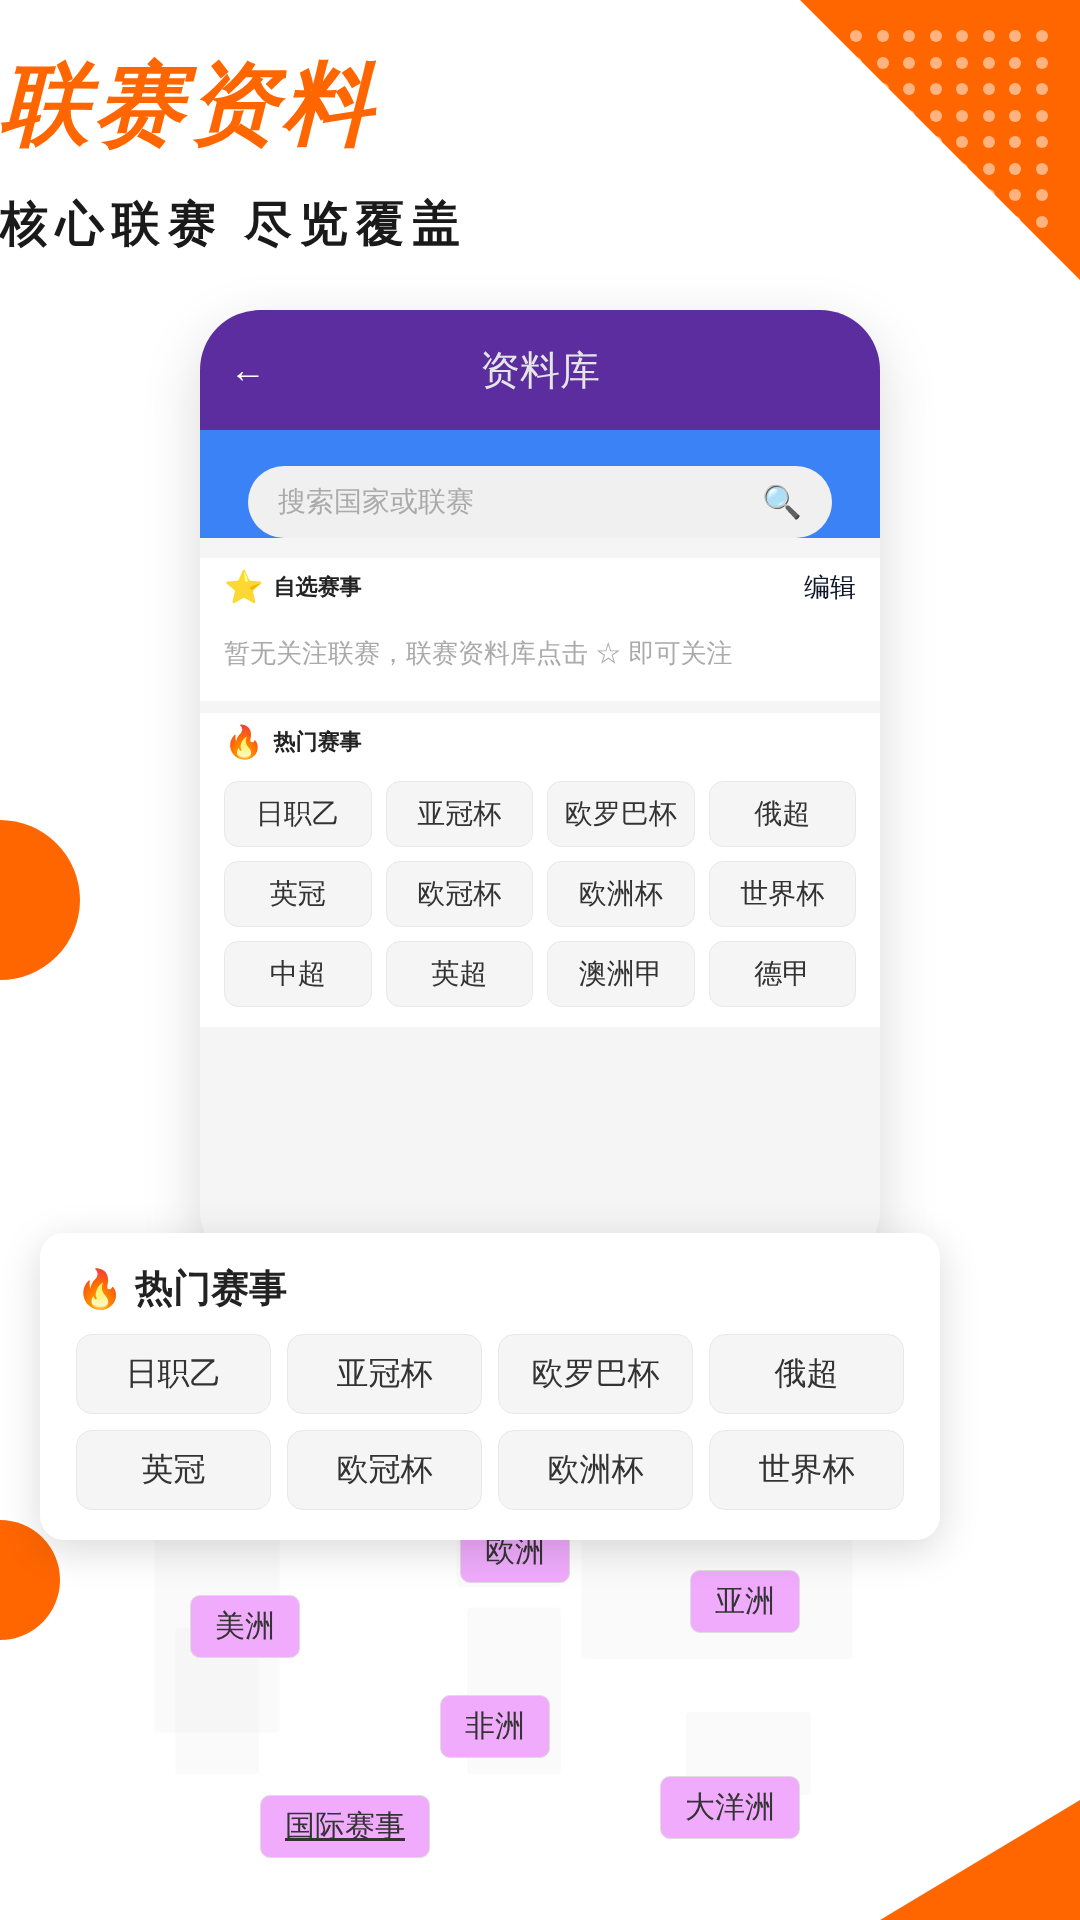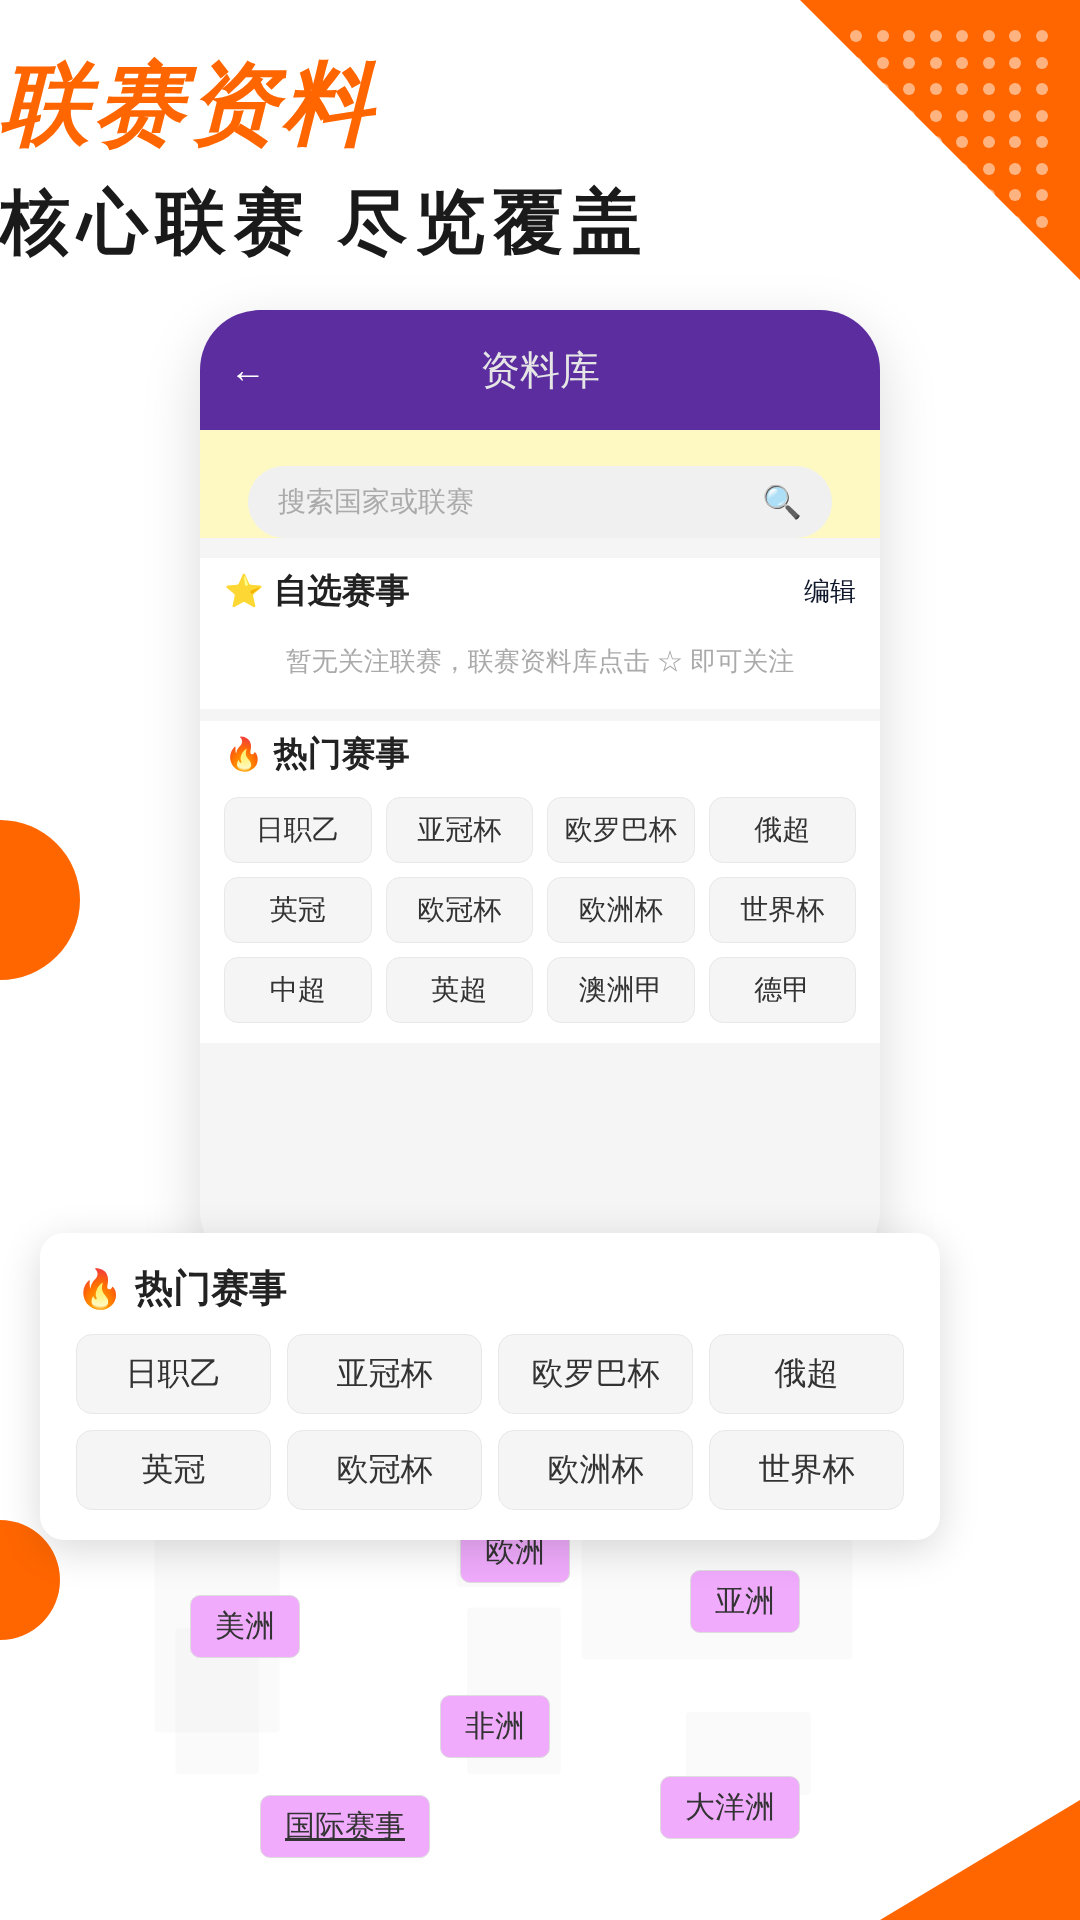--- a/index.html
+++ b/index.html
@@ -70,24 +70,24 @@
 
     .main-title {
       font-size: 90px;
       font-weight: 900;
       color: #FF6600;
       font-style: italic;
       letter-spacing: 4px;
     }
 
     .sub-title {
-      font-size: 70px;
+      font-size: 48px;
       font-weight: 900;
       color: #1a1a1a;
-      margin-top: 10px;
+      margin-top: 26px;
       letter-spacing: 8px;
     }
 
     
     .phone-mockup {
       position: absolute;
       top: 310px;
       left: 50%;
       transform: translateX(-50%);
       width: 680px;
@@ -170,34 +170,33 @@
       color: #FF6600;
       font-size: 32px;
     }
 
     .section-icon-fire {
       color: #FF4400;
       font-size: 32px;
     }
 
     .section-title {
-      font-size: 34px;
+      font-size: 22px;
       font-weight: 700;
       color: #222;
     }
 
     .section-edit {
       color: #0f172a;
       font-size: 26px;
     }
 
     .section-empty {
       color: #aaa;
       font-size: 26px;
-      text-align: center;
       padding: 20px 0;
     }
 
     
     .tag-grid {
       display: grid;
       grid-template-columns: repeat(4, 1fr);
       gap: 14px;
       padding: 10px 0;
     }
@@ -393,21 +392,21 @@
   <div class="sub-title">核心联赛 尽览覆盖</div>
 </div>
 
 <div class="phone-mockup">
 
   <div class="app-header">
     <div class="back-arrow">←</div>
     <div class="title">资料库</div>
   </div>
 
-  <div style="background:#fef9c3; padding: 16px 24px 0;">
+  <div style="background:#3b82f6; padding: 16px 24px 0;">
     <div class="search-bar">
       <span class="search-placeholder">搜索国家或联赛</span>
       <span class="search-icon">🔍</span>
     </div>
   </div>
 
   <div class="section">
     <div class="section-header">
       <div class="section-title-wrap">
         <span class="section-icon-star">⭐</span>

